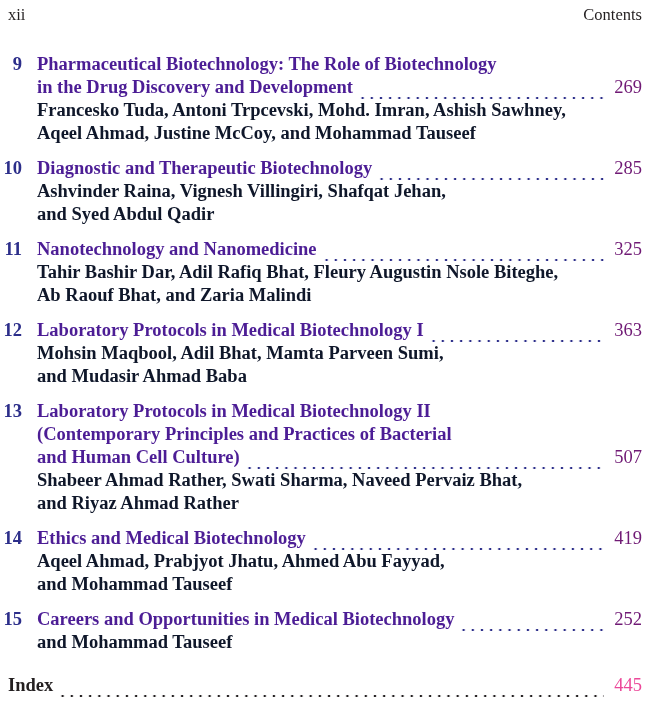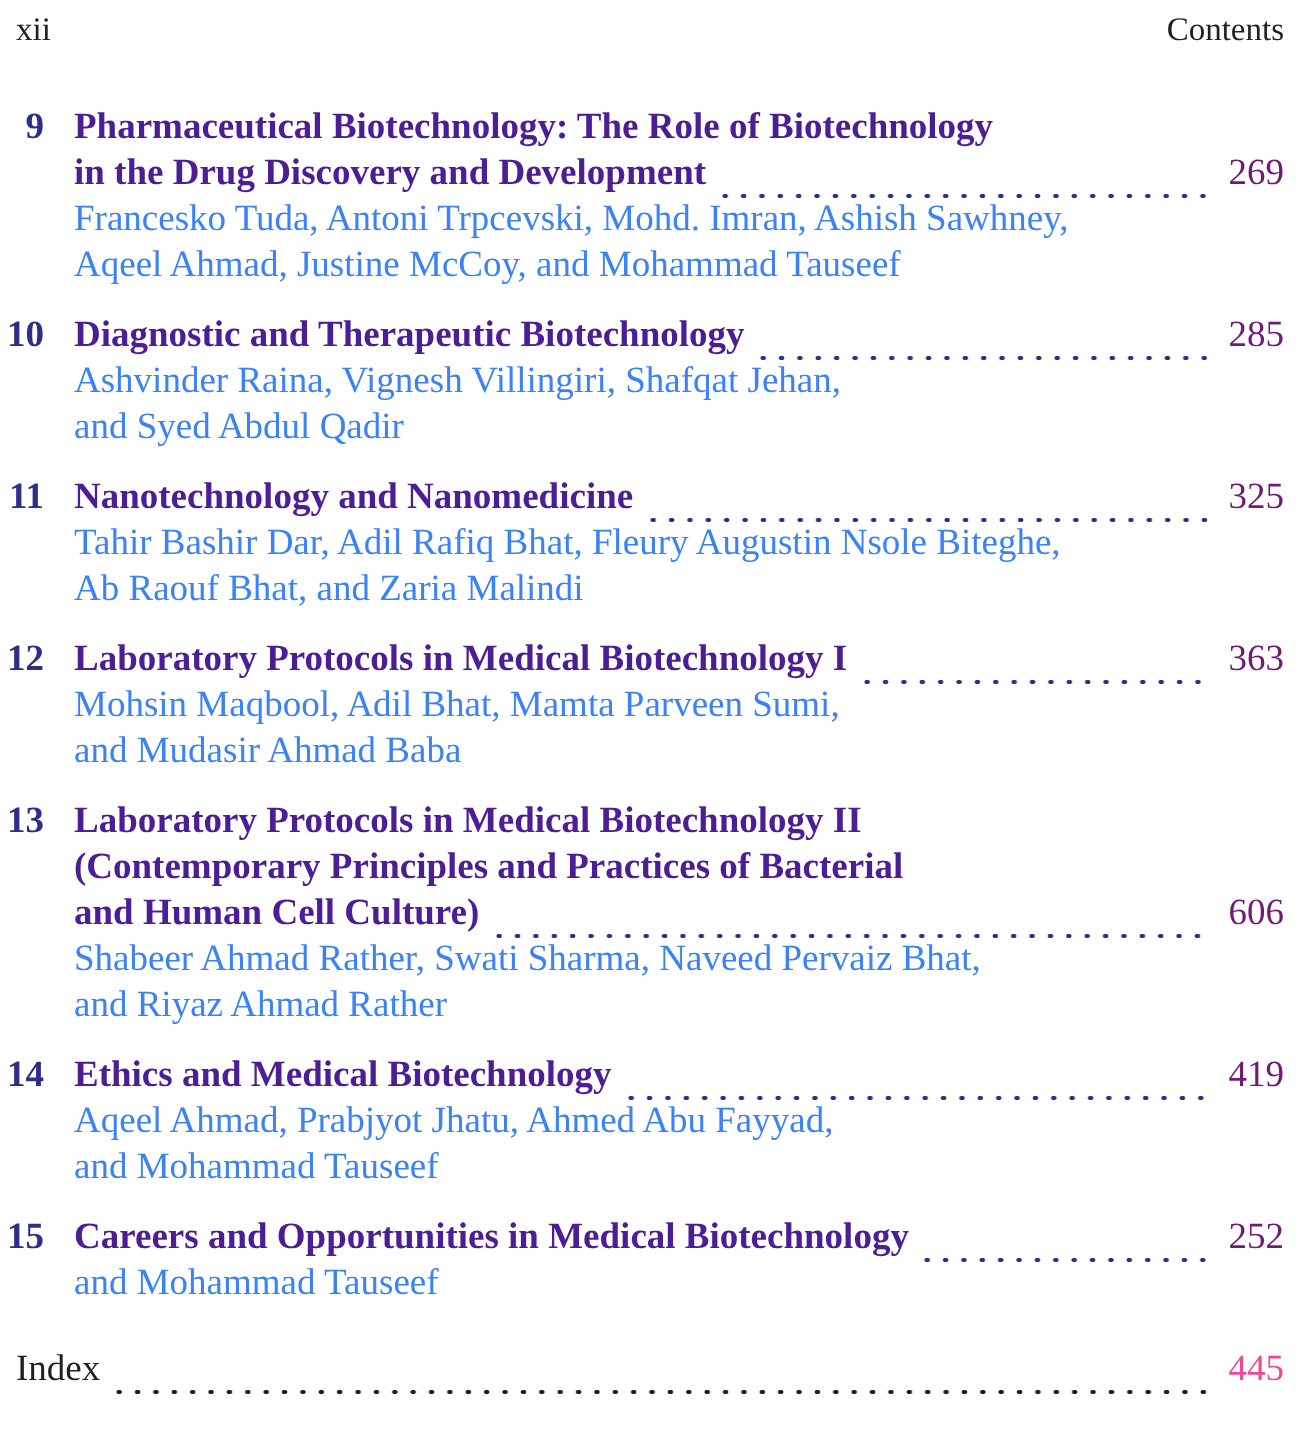--- a/index.html
+++ b/index.html
@@ -27,21 +27,21 @@
     font-size: 18.5px; line-height: 23px;
   }
   .entry + .entry { margin-top: 12px; }
 
   .num {
     position: absolute; left: 0; top: 0; width: 22px;
     text-align: right;
     font-weight: bold; color: #2c2e8a;
   }
   .title-line { font-weight: bold; color: #4c1d95; }
-  .authors { color: #3b82f6; }
+  .authors { color: #0f172a; font-weight: bold; }
 
   .dotrow { display: flex; align-items: flex-end; }
   .leader {
     flex: 1 1 auto;
     height: 2.5px;
     margin: 0 5px 0 5px;
     background-image: radial-gradient(circle, #2c2e8a 1.15px, rgba(44,46,138,0) 1.6px);
     background-size: 9.2px 2.5px;
     background-repeat: repeat-x;
     background-position: left bottom;
@@ -53,21 +53,21 @@
     min-width: 33px; text-align: right;
     color: #701a75;
   }
   .pageno.black { color: #ec4899; }
 
   .index-row {
     margin-top: 20px;
     padding-left: 8px;
     font-size: 18.5px; line-height: 23px;
   }
-  .index-label { font-weight: normal; color: #231f20; }
+  .index-label { font-weight: bold; color: #231f20; }
 </style>
 </head>
 <body>
 
 <div class="page">
 
   <div class="runhead">
     <span>xii</span>
     <span>Contents</span>
   </div>
@@ -119,21 +119,21 @@
       <div class="authors">and Mudasir Ahmad Baba</div>
     </section>
 
     <section class="entry">
       <span class="num">13</span>
       <div class="title-line">Laboratory Protocols in Medical Biotechnology II</div>
       <div class="title-line">(Contemporary Principles and Practices of Bacterial</div>
       <div class="dotrow">
         <span class="title-line">and Human Cell Culture)</span>
         <span class="leader"></span>
-        <span class="pageno">606</span>
+        <span class="pageno">507</span>
       </div>
       <div class="authors">Shabeer Ahmad Rather, Swati Sharma, Naveed Pervaiz Bhat,</div>
       <div class="authors">and Riyaz Ahmad Rather</div>
     </section>
 
     <section class="entry">
       <span class="num">14</span>
       <div class="dotrow">
         <span class="title-line">Ethics and Medical Biotechnology</span>
         <span class="leader"></span>

